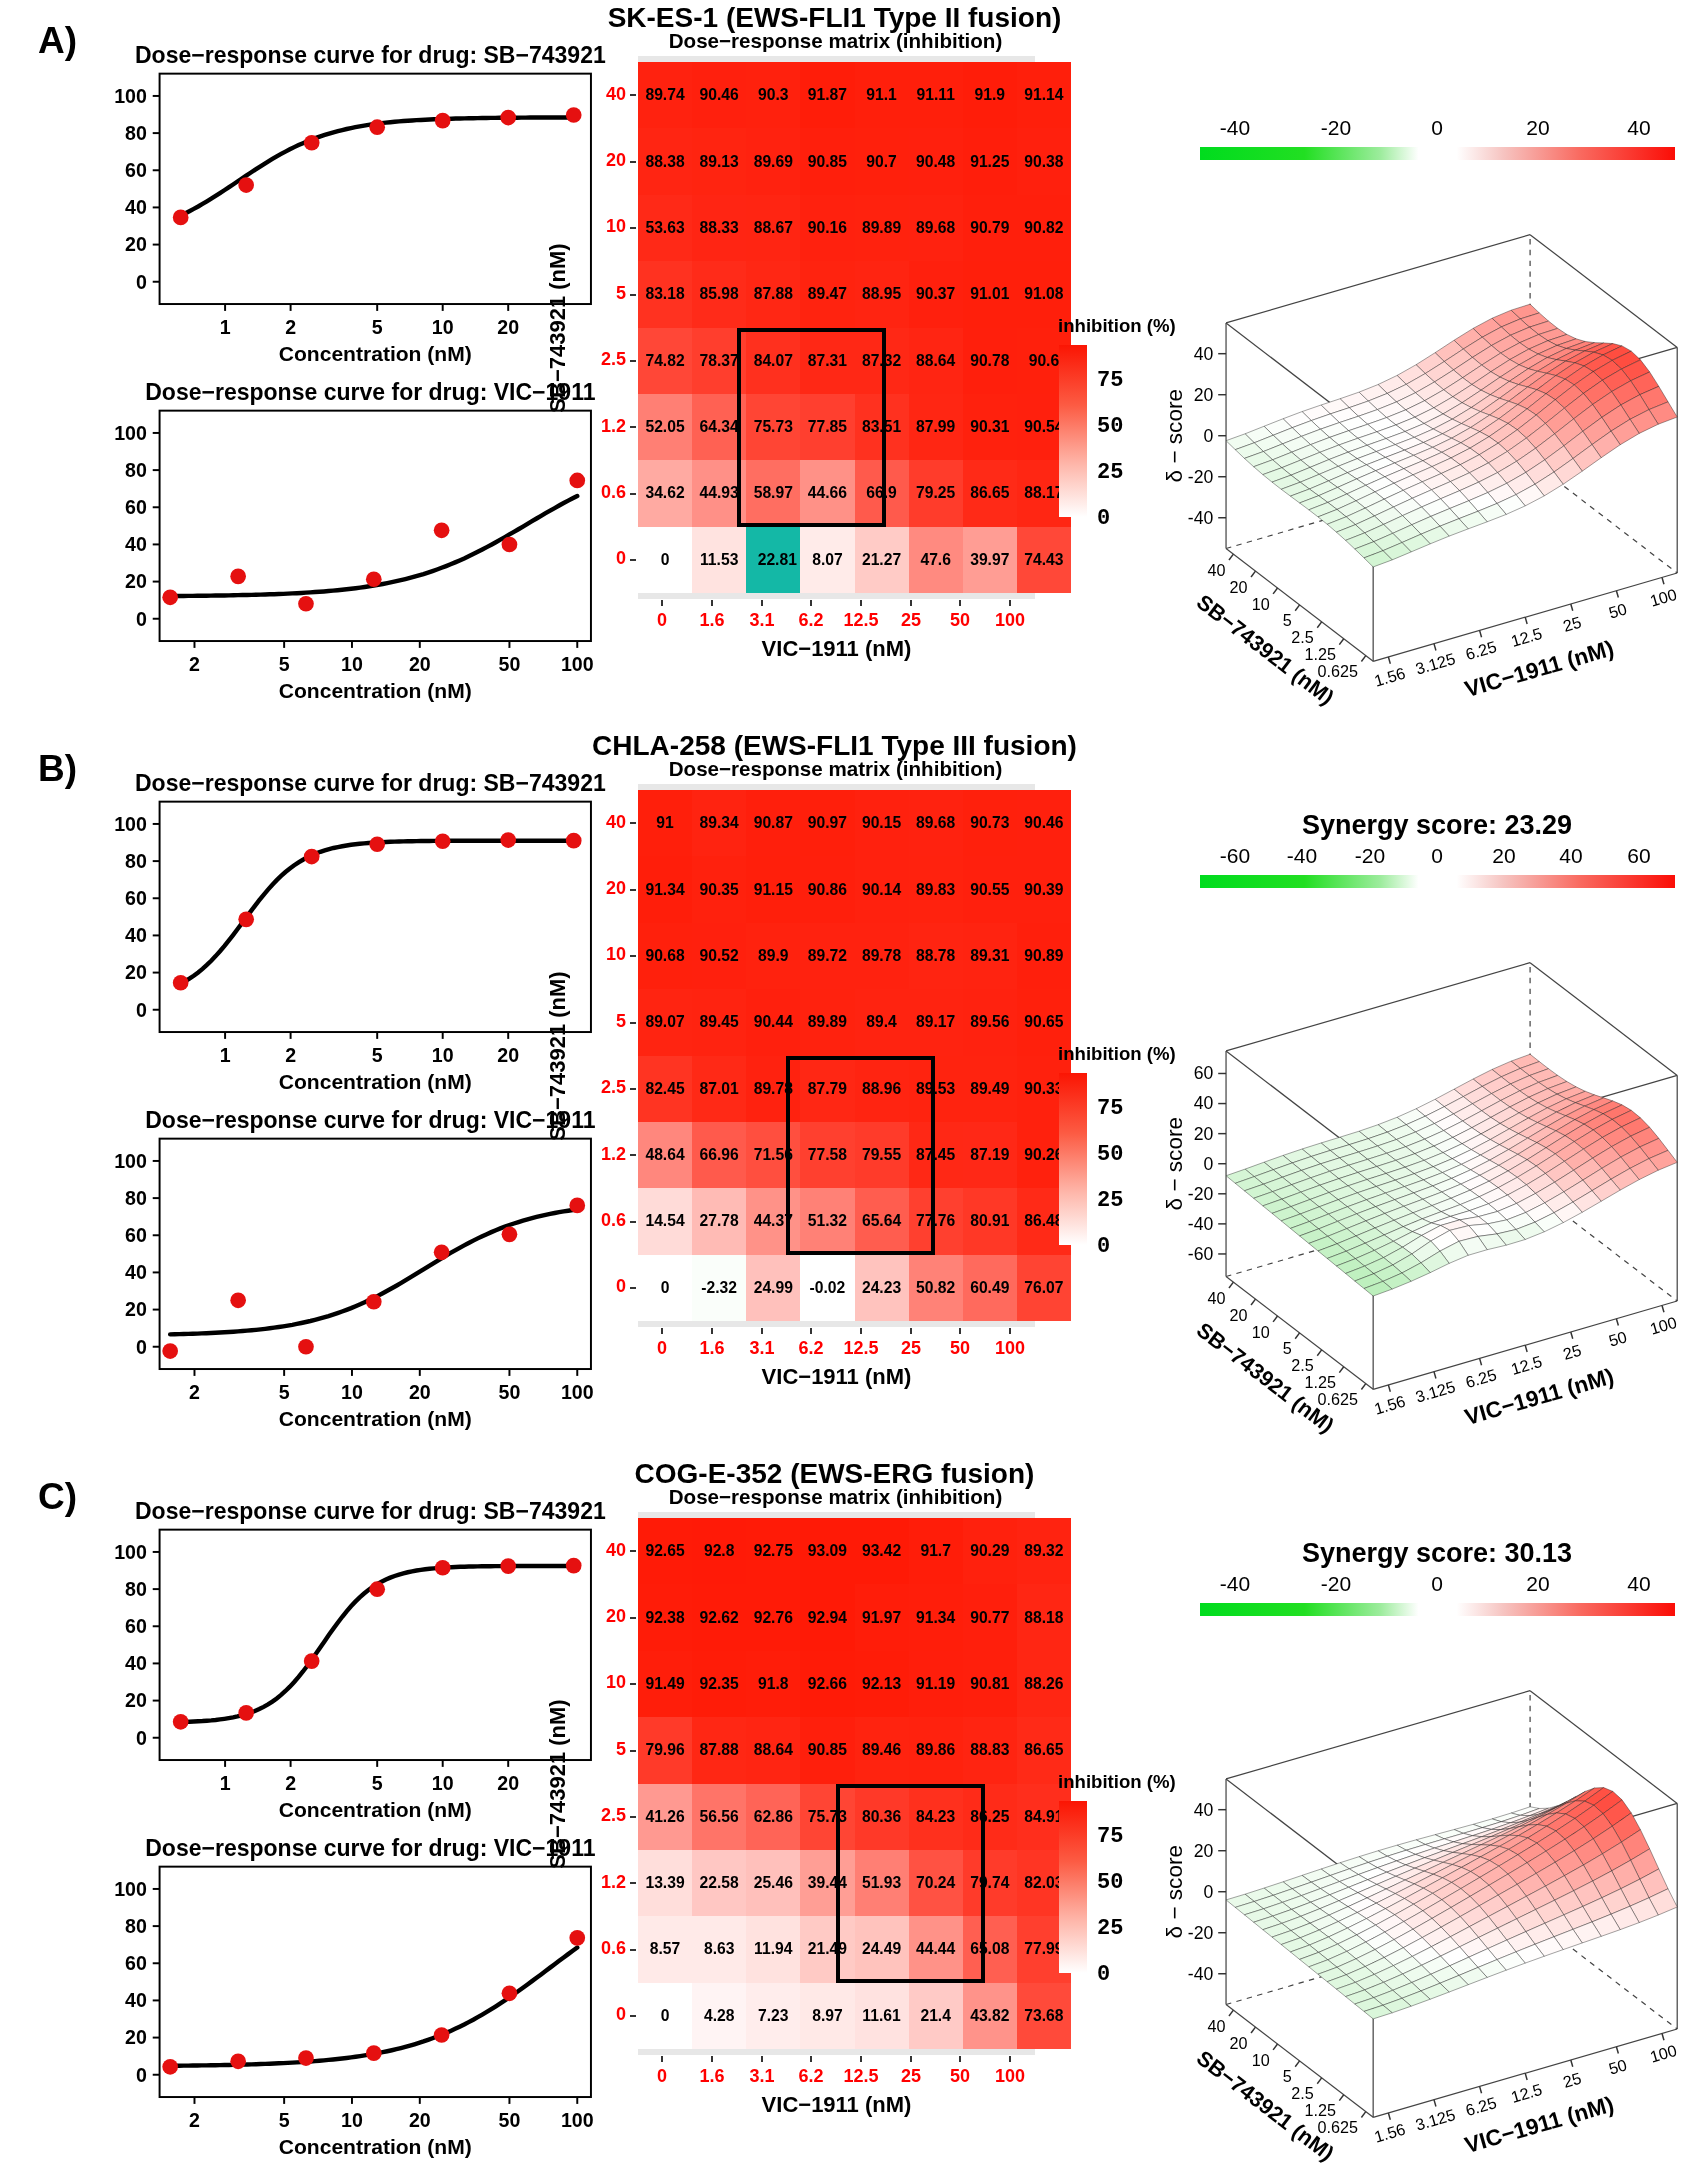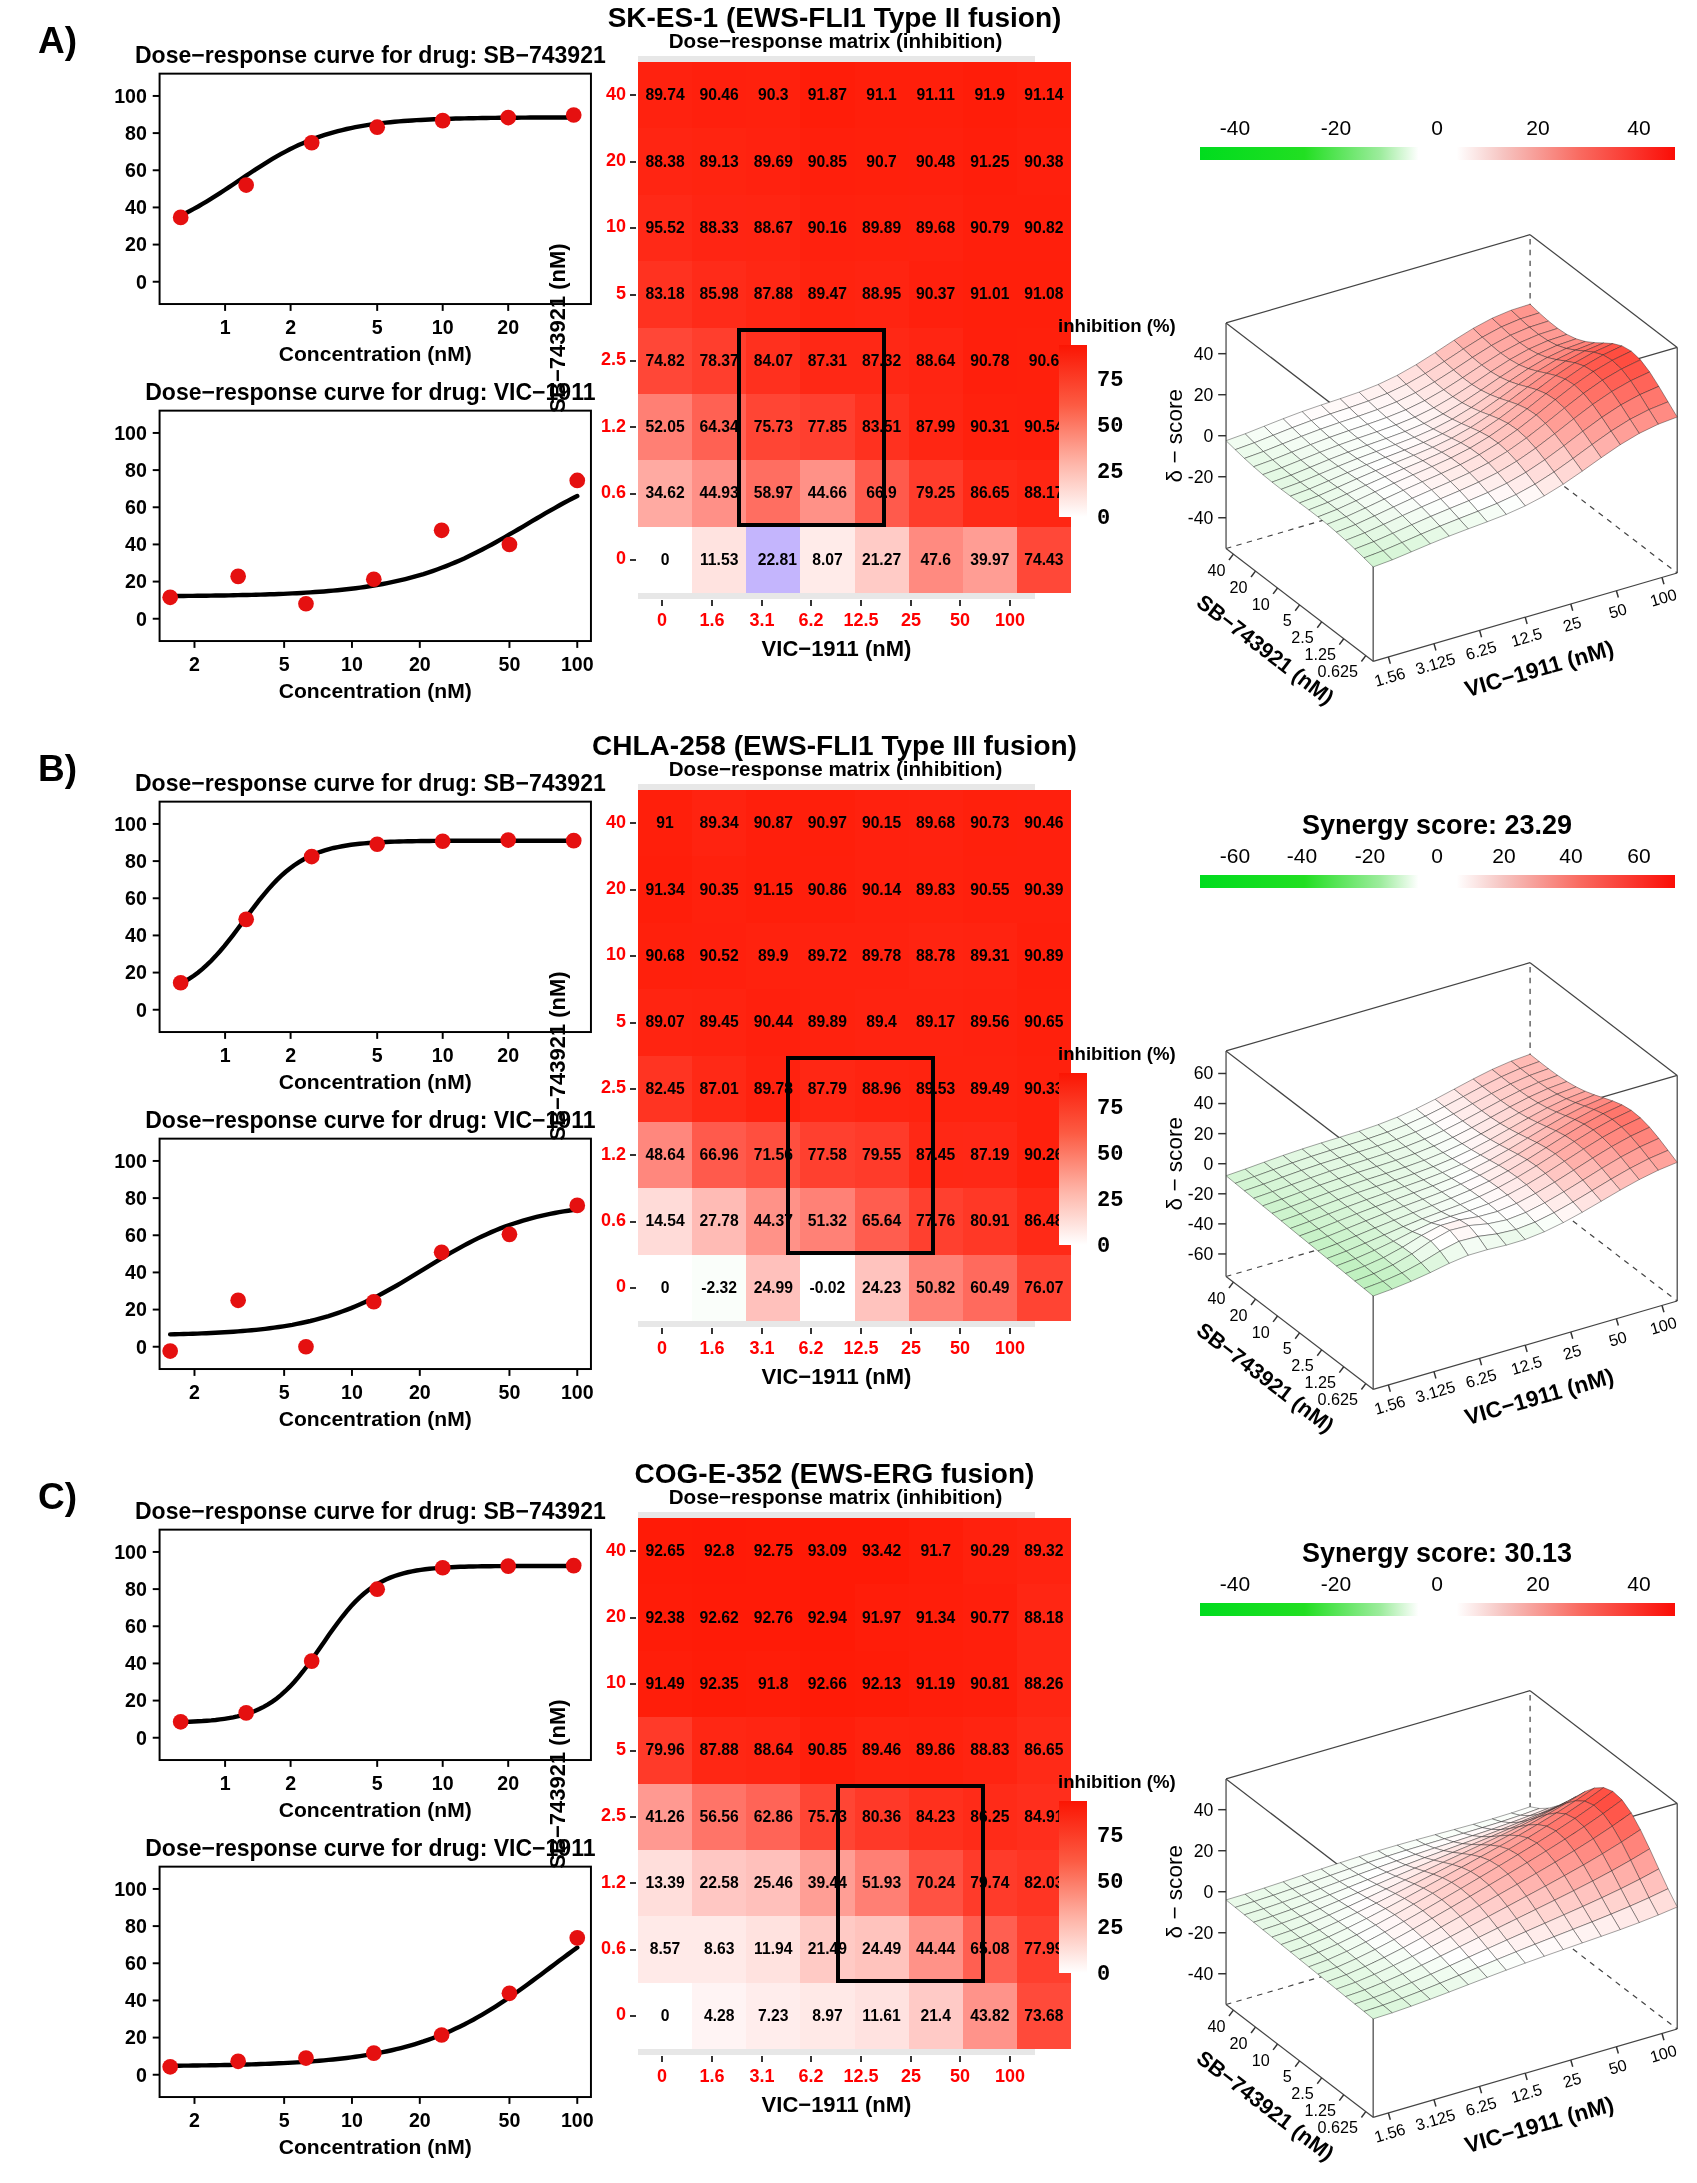--- a/index.html
+++ b/index.html
@@ -130,21 +130,21 @@
         <div class="hcell" style="background: rgb(255, 29, 9);">91.9</div>
         <div class="hcell" style="background: rgb(255, 31, 11);">91.14</div>
         <div class="hcell" style="background: rgb(255, 37, 18);">88.38</div>
         <div class="hcell" style="background: rgb(255, 36, 16);">89.13</div>
         <div class="hcell" style="background: rgb(255, 34, 15);">89.69</div>
         <div class="hcell" style="background: rgb(255, 31, 12);">90.85</div>
         <div class="hcell" style="background: rgb(255, 32, 12);">90.7</div>
         <div class="hcell" style="background: rgb(255, 32, 13);">90.48</div>
         <div class="hcell" style="background: rgb(255, 30, 11);">91.25</div>
         <div class="hcell" style="background: rgb(255, 32, 13);">90.38</div>
-        <div class="hcell" style="background: rgb(255, 41, 23);">95.52</div>
+        <div class="hcell" style="background: rgb(255, 41, 23);">53.63</div>
         <div class="hcell" style="background: rgb(255, 37, 19);">88.33</div>
         <div class="hcell" style="background: rgb(255, 37, 18);">88.67</div>
         <div class="hcell" style="background: rgb(255, 33, 14);">90.16</div>
         <div class="hcell" style="background: rgb(255, 34, 14);">89.89</div>
         <div class="hcell" style="background: rgb(255, 34, 15);">89.68</div>
         <div class="hcell" style="background: rgb(255, 31, 12);">90.79</div>
         <div class="hcell" style="background: rgb(255, 31, 12);">90.82</div>
         <div class="hcell" style="background: rgb(255, 50, 32);">83.18</div>
         <div class="hcell" style="background: rgb(255, 43, 25);">85.98</div>
         <div class="hcell" style="background: rgb(255, 39, 20);">87.88</div>
@@ -172,21 +172,21 @@
         <div class="hcell" style="background: rgb(255, 170, 162);">34.62</div>
         <div class="hcell" style="background: rgb(255, 144, 135);">44.93</div>
         <div class="hcell" style="background: rgb(255, 110, 97);">58.97</div>
         <div class="hcell" style="background: rgb(255, 145, 135);">44.66</div>
         <div class="hcell" style="background: rgb(255, 90, 76);">66.9</div>
         <div class="hcell" style="background: rgb(255, 60, 43);">79.25</div>
         <div class="hcell" style="background: rgb(255, 42, 23);">86.65</div>
         <div class="hcell" style="background: rgb(255, 38, 19);">88.17</div>
         <div class="hcell" style="background: rgb(255, 255, 255);">0</div>
         <div class="hcell" style="background: rgb(255, 227, 224);">11.53</div>
-        <div class="hcell" style="background: #c4b5fd; padding-left: 8px;">22.81</div>
+        <div class="hcell" style="background: #14b8a6; padding-left: 8px;">22.81</div>
         <div class="hcell" style="background: rgb(255, 235, 233);">8.07</div>
         <div class="hcell" style="background: rgb(255, 203, 198);">21.27</div>
         <div class="hcell" style="background: rgb(255, 138, 128);">47.6</div>
         <div class="hcell" style="background: rgb(255, 157, 148);">39.97</div>
         <div class="hcell" style="background: rgb(255, 72, 56);">74.43</div>
       </div>
       <div class="rowlab" style="left: 552px; top: 84px;">40</div>
       <div class="htick" style="left: 630px; top: 94px; width: 6.4px; height: 2px;"></div>
       <div class="rowlab" style="left: 552px; top: 150px;">20</div>
       <div class="htick" style="left: 630px; top: 161px; width: 6.4px; height: 2px;"></div>

